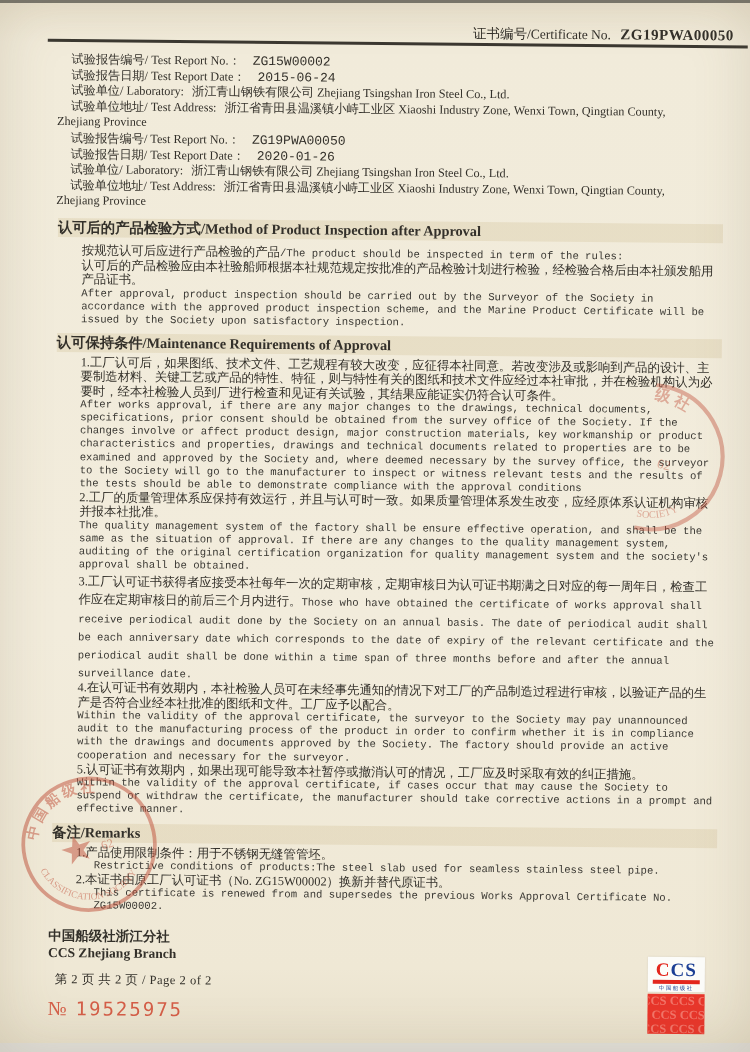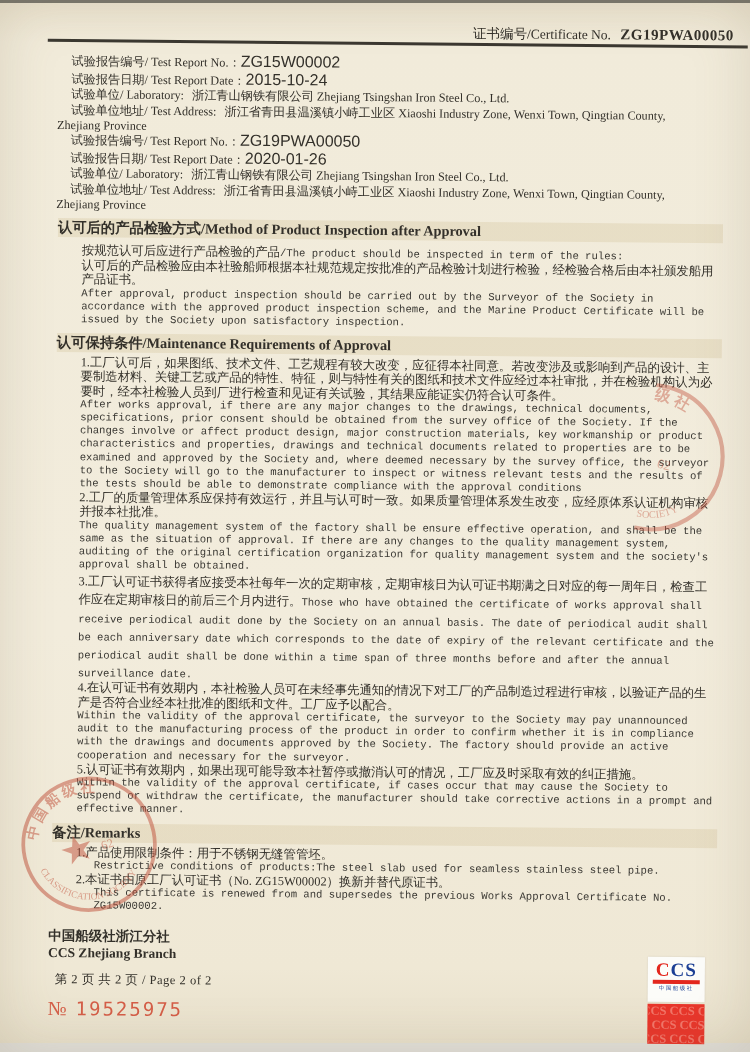--- a/index.html
+++ b/index.html
@@ -23,21 +23,21 @@
     position:absolute;inset:0;
     transform:rotate(.55deg);transform-origin:375px 20px;
   }
   
   .cert-rule{position:absolute;top:42px;left:48px;width:700px;height:2.5px;background:#3b3831;}
   .cert-no-line{position:absolute;top:24px;right:16px;font-size:13.5px;white-space:nowrap;}
   .cert-no-line .num{font-weight:bold;font-size:15px;letter-spacing:.5px;margin-left:6px;}
   
   .block{position:absolute;left:72px;right:24px;font-size:12.2px;line-height:15.6px;}
   .block .row{white-space:nowrap;}
-  .val-mono{font-family:Liberation Sans, sans-serif;font-size:16px;margin-left:0;}
+  .val-mono{font-family:Liberation Mono, monospace;font-size:13px;margin-left:12px;}
   .val-serif{margin-left:8px;}
   .row-cont{margin-left:-14px;}
   
   .main-col{position:absolute;top:221px;left:60px;right:25px;}
   .sec-h{
     font-weight:bold;font-size:14.3px;line-height:19px;
     background:linear-gradient(rgba(206,188,143,.28),rgba(206,188,143,.28));
     margin-bottom:3px;
   }
   .sec-body{padding-left:24px;margin-bottom:7px;}
@@ -61,21 +61,21 @@
   }
   
   .page-info{position:absolute;left:64px;top:974px;font-size:12.5px;letter-spacing:.5px;}
   .serial{
     position:absolute;left:57px;top:1000px;color:#d2503a;opacity:.9;
     font-size:20px;letter-spacing:1px;white-space:nowrap;
   }
   .serial .digits{font-family:"DejaVu Sans Mono","Liberation Mono",monospace;font-size:19px;letter-spacing:2px;margin-left:8px;}
   
   .sticker{position:absolute;right:36px;top:954px;width:57px;}
-  .sticker-white{background:#fcfcf9;padding:3px 2px 10px;text-align:center;box-shadow:0 0 2px rgba(0,0,0,.12);}
+  .sticker-white{background:#fcfcf9;padding:3px 2px 0;text-align:center;box-shadow:0 0 2px rgba(0,0,0,.12);}
   .ccs-word{font-weight:bold;font-size:19px;line-height:19px;letter-spacing:1px;font-family:"Liberation Serif",serif;}
   .ccs-word .c1{color:#e3271e;}
   .ccs-word .c2{color:#1c3f94;}
   .ccs-bar{height:4px;background:#e3271e;margin:1px 3px 1px;}
   .ccs-cn{font-size:5.5px;color:#1c3f94;letter-spacing:1.5px;white-space:nowrap;}
   .sticker-red{
     margin-top:2px;background:#e8362b;height:40px;overflow:hidden;
     color:#f2766a;font-weight:bold;font-size:12.5px;line-height:14px;
     white-space:nowrap;font-family:"Liberation Serif",serif;
   }
@@ -94,21 +94,21 @@
     <div class="cert-no-line">
       <span>证书编号/Certificate No.</span>
       <span class="num">ZG19PWA00050</span>
     </div>
 
     <div class="block" style="top:55px;">
       <div class="row">
         <span>试验报告编号/ Test Report No.：</span><span class="val-mono">ZG15W00002</span>
       </div>
       <div class="row">
-        <span>试验报告日期/ Test Report Date：</span><span class="val-mono">2015-10-24</span>
+        <span>试验报告日期/ Test Report Date：</span><span class="val-mono">2015-06-24</span>
       </div>
       <div class="row">
         <span>试验单位/ Laboratory:</span><span class="val-serif">浙江青山钢铁有限公司   Zhejiang Tsingshan Iron Steel Co., Ltd.</span>
       </div>
       <div class="row">
         <span>试验单位地址/ Test  Address:</span><span class="val-serif">浙江省青田县温溪镇小峙工业区   Xiaoshi Industry Zone, Wenxi Town, Qingtian County,</span>
       </div>
       <div class="row row-cont">Zhejiang Province</div>
     </div>
 

